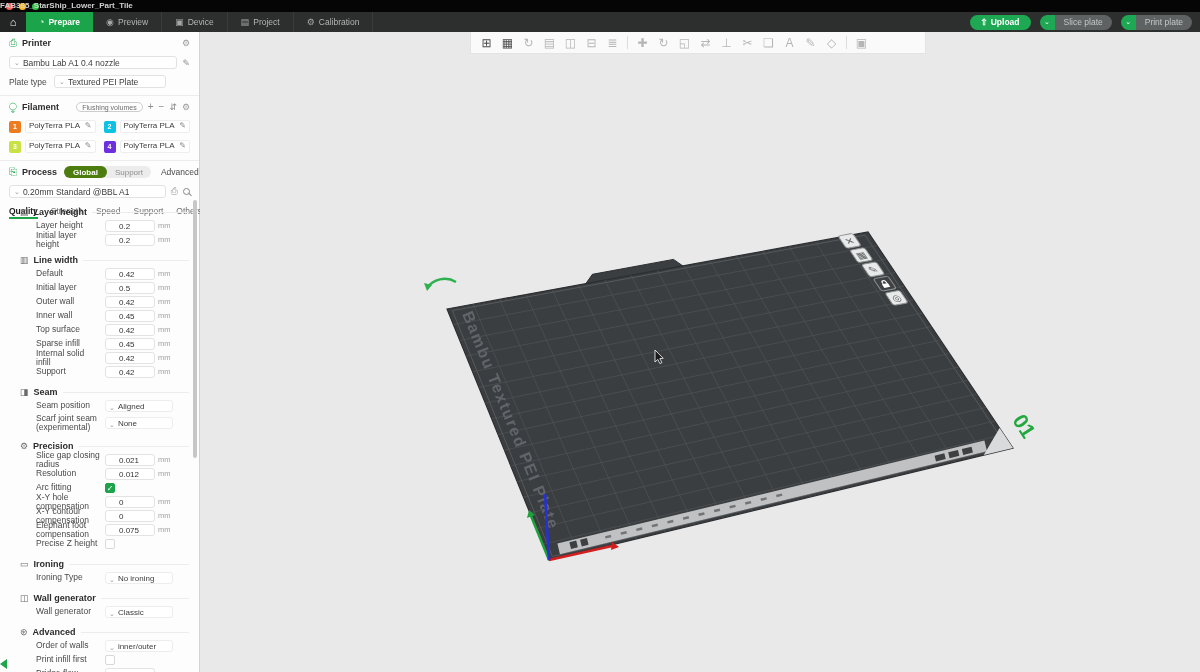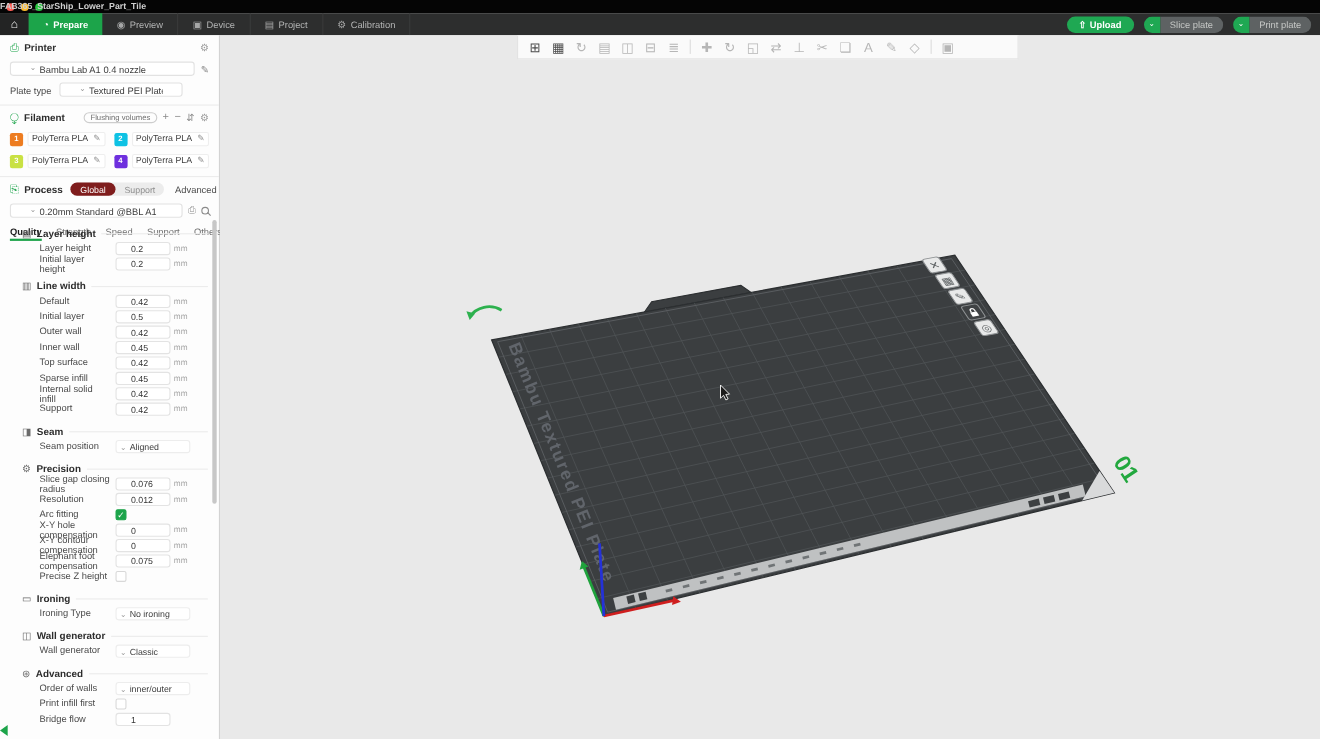--- a/index.html
+++ b/index.html
@@ -23,34 +23,34 @@
 
 #main{display:flex;height:640px}
 #sidebar{width:200px;background:#fdfdfd;border-right:1px solid #d3d3d3;position:relative;font-size:8.5px;color:#3c3c3c;flex:none}
 #viewport{flex:1;background:#e9e9e9;position:relative;overflow:hidden}
 
 .sec-head{display:flex;align-items:center;height:14px;padding:0 9px;gap:5px;margin-top:4px}
 .sec-icon{color:#1ca44a;font-size:10px}
 .sec-title{font-weight:bold;font-size:9px;color:#2d2d2d}
 .spacer{flex:1}
 .gear{color:#9a9a9a;font-size:9px}
-.combo{display:flex;align-items:center;height:13px;border:1px solid #e2e2e2;border-radius:3px;background:#fff;padding:0 17px;gap:3px;color:#3c3c3c;min-width:0}
+.combo{display:flex;align-items:center;height:13px;border:1px solid #e2e2e2;border-radius:3px;background:#fff;padding:0 4px;gap:3px;color:#3c3c3c;min-width:0}
 .combo .val{white-space:nowrap;overflow:hidden;font-size:8.5px}
 .caret{color:#9a9a9a;font-size:7px;line-height:1}
 .combo-row{display:flex;align-items:center;padding:0 9px;margin-top:6px;gap:5px}
 .edit-icon{color:#8d8d8d;font-size:9px}
 .lab{color:#4a4a4a}
 .divider{border-top:1px solid #ececec;margin:7px 0 0 0}
 .fil-grid{display:grid;grid-template-columns:1fr 1fr;gap:7px 8px;padding:0 9px;margin-top:6px}
 .fil{display:flex;align-items:center;gap:4px}
 .fil-badge{width:12px;height:12px;border-radius:2px;color:#fff;font-size:7px;font-weight:bold;display:flex;align-items:center;justify-content:center;flex:none}
 .fil-combo{flex:1;display:flex;align-items:flex-start;height:13px;background:#fff;border:1px solid #eee;border-radius:2px;padding:0 3px;min-width:0}
 .fil-combo .val{flex:1;font-size:8px;white-space:nowrap;overflow:hidden}
 .pill-wrap{display:flex;background:#ececec;border-radius:8px;font-size:8px;align-items:center}
-.pill-on{background:#7f1d1d;color:#fff;padding:1.5px 9px;border-radius:8px;font-weight:normal}
+.pill-on{background:#4d7c0f;color:#fff;padding:1.5px 9px;border-radius:8px;font-weight:bold}
 .pill-off{color:#8d8d8d;padding:1.5px 8px}
 .flush-pill{border:1px solid #cdcdcd;border-radius:7px;padding:0.5px 5px;font-size:7px;color:#6e6e6e;white-space:nowrap}
 .mini{color:#8a8a8a;font-size:10px;line-height:1}
 .adv-lab{font-size:8.5px;color:#4a4a4a}
 .switch{width:20px;height:11px;background:#1ca44a;border-radius:6px;position:relative;flex:none}
 .switch::after{content:'';position:absolute;right:1px;top:1px;width:9px;height:9px;background:#fff;border-radius:50%}
 .ptabs{display:flex;padding:0 9px;margin-top:8px;gap:13px;font-size:8.5px;color:#6f6f6f;height:13px}
 .ptab{padding-bottom:2px}
 .ptab.active{color:#1e1e1e;font-weight:bold;border-bottom:2px solid #1ca44a}
 .mag{width:7px;height:7px;border:1.2px solid #8a8a8a;border-radius:50%;position:relative;display:inline-block;flex:none}
@@ -318,29 +318,38 @@
         </div>
         <div class="srow">
           <span class="s-label">Seam position</span>
           <span class="ctrl">
             <span class="s-drop">
               <span class="caret">⌄</span>
               <span>Aligned</span>
             </span>
           </span>
         </div>
+        <div class="srow twoline">
+          <span class="s-label">Scarf joint seam (experimental)</span>
+          <span class="ctrl">
+            <span class="s-drop">
+              <span class="caret">⌄</span>
+              <span>None</span>
+            </span>
+          </span>
+        </div>
         <div class="group-header">
           <span class="g-icon">⚙</span>
           <span class="g-title">Precision</span>
           <span class="g-line"></span>
         </div>
         <div class="srow">
           <span class="s-label">Slice gap closing radius</span>
           <span class="ctrl">
-            <span class="s-input">0.076</span>
+            <span class="s-input">0.021</span>
             <span class="s-unit">mm</span>
           </span>
         </div>
         <div class="srow">
           <span class="s-label">Resolution</span>
           <span class="ctrl">
             <span class="s-input">0.012</span>
             <span class="s-unit">mm</span>
           </span>
         </div>

